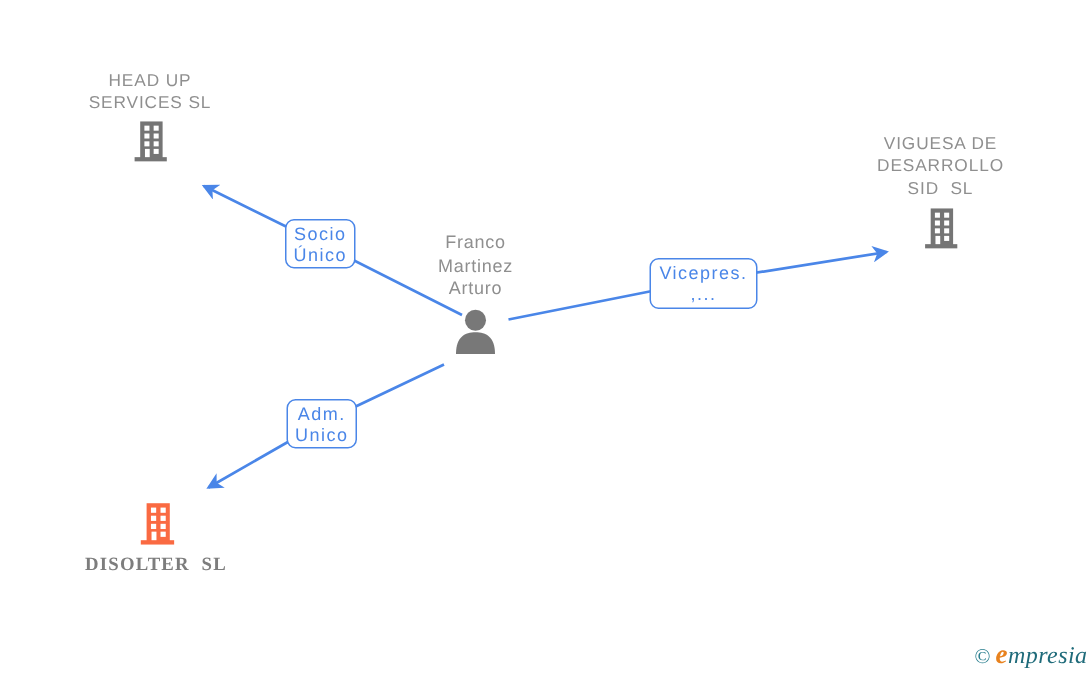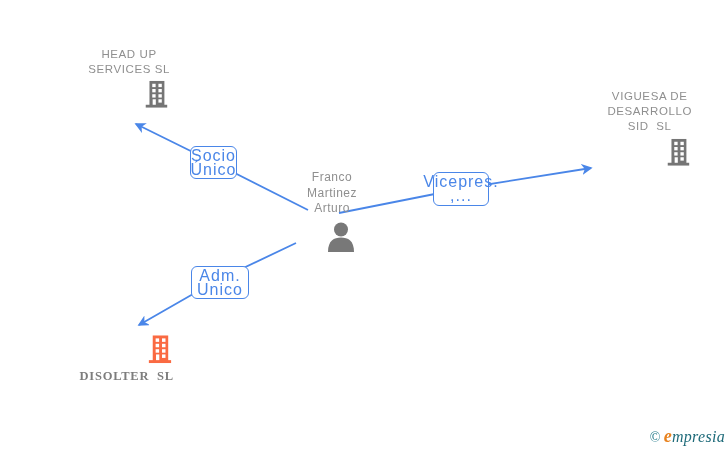--- a/index.html
+++ b/index.html
@@ -17,21 +17,21 @@
   }
   .edges-svg {
     position: absolute;
     left: 0; top: 0;
     width: 728px; height: 450px;
   }
   .node {
     position: absolute;
     display: flex;
     flex-direction: column;
-    align-items: flex-end;
+    align-items: center;
   }
   .company-label {
     color: #8f8f8f;
     font-size: 11.5px;
     line-height: 15px;
     letter-spacing: 0.6px;
     text-align: center;
     white-space: pre-wrap;
   }
   .company-label.bold {
@@ -52,21 +52,21 @@
   .icon-box {
     line-height: 0;
   }
   .edge-label {
     position: absolute;
     box-sizing: border-box;
     background: #ffffff;
     border: 1.6px solid #4a86e8;
     border-radius: 6px;
     color: #4a86e8;
-    font-size: 16px;
+    font-size: 12px;
     line-height: 14px;
     letter-spacing: 1px;
     text-align: center;
     white-space: pre-wrap;
     display: flex;
     align-items: center;
     justify-content: center;
     cursor: pointer;
   }
   .brand {
@@ -164,38 +164,38 @@
           <rect x="11" y="15.2" width="3.6" height="3.6"></rect>
             <rect x="17.6" y="15.2" width="3.6" height="3.6"></rect>
           <rect x="11.4" y="20.6" width="3.4" height="5.9"></rect>
             <rect x="17.6" y="20.6" width="3.6" height="3.6"></rect>
         </g>
       </svg>
     </div>
     <div class="company-label bold" style="margin-top:4px;">DISOLTER  SL</div>
   </div>
 
-  <div class="node" style="left:277px; top:154px; width:80px;margin-top:16px;">
+  <div class="node" style="left:277px; top:154px; width:80px;">
     <div class="person-label">Franco
 Martinez
 Arturo</div>
     <div class="icon-box" style="margin-top:5px;">
       <svg width="32" height="31" viewBox="0 0 32 31" style="color:#787878;">
         <circle cx="16" cy="7.5" r="7" fill="currentColor"></circle>
         <path d="M3,30 C3,18.5 9,15.5 16,15.5 C23,15.5 29,18.5 29,30 Z" fill="currentColor"></path>
       </svg>
     </div>
   </div>
 
   <div class="edge-label" style="left:190px; top:146px; width:47px; height:33px;">Socio
 Único</div>
 
-  <div class="edge-label" style="left:433px; top:172px; width:56px; height:34px;">Vicepres.
+  <div class="edge-label" style="left:433px; top:172px; width:72px; height:34px;">Vicepres.
 ,...</div>
 
-  <div class="edge-label" style="left:191px; top:266px; width:58px; height:33px;">Adm.
+  <div class="edge-label" style="left:191px; top:266px; width:47px; height:33px;">Adm.
 Unico</div>
 
   <div class="brand">
     <span class="copyright">©</span><span class="initial">e</span><span>mpresia</span>
   </div>
 
 </div>
 
 </body></html>

